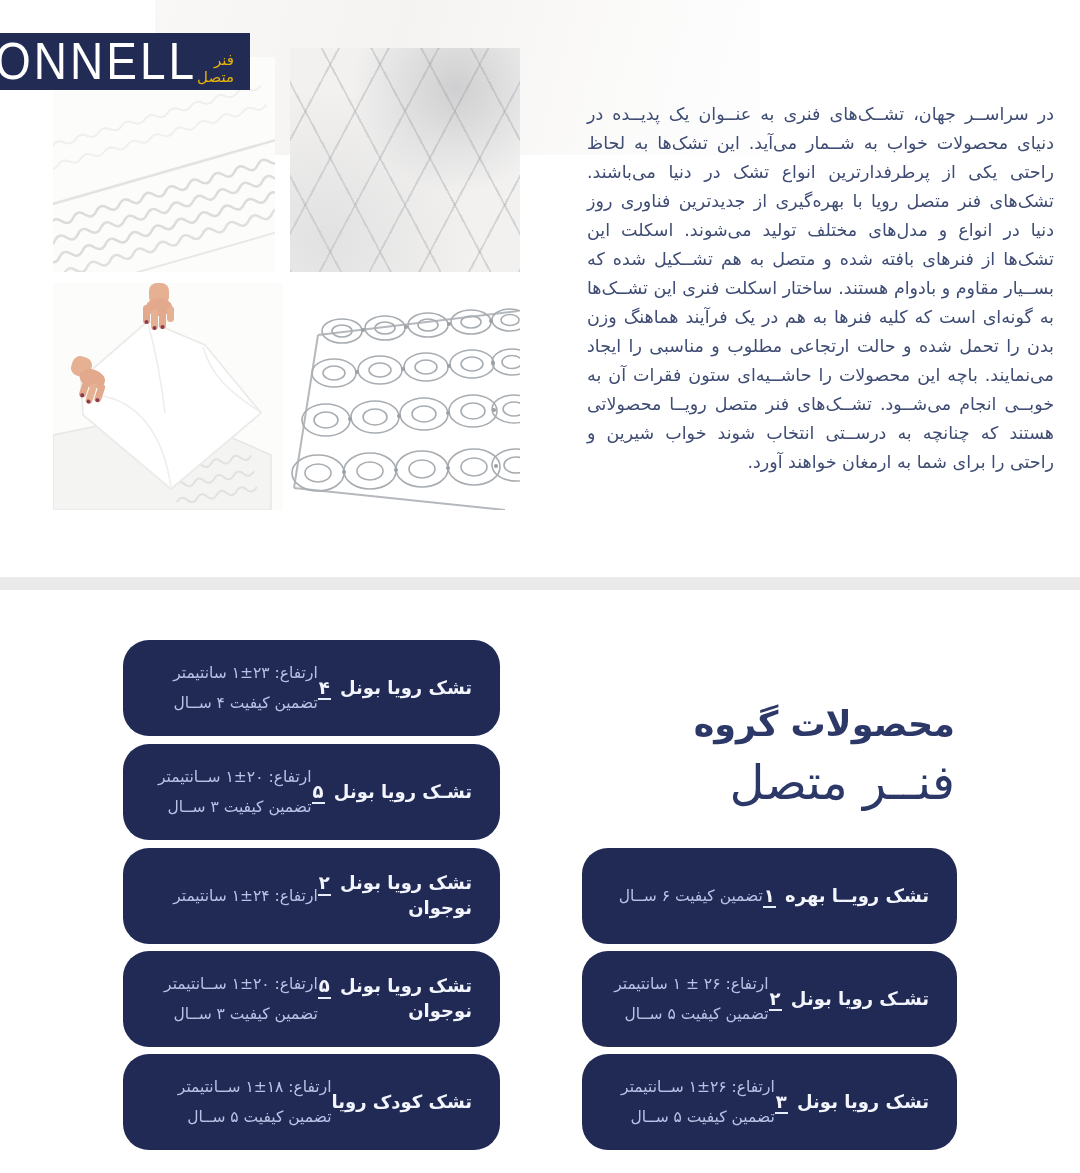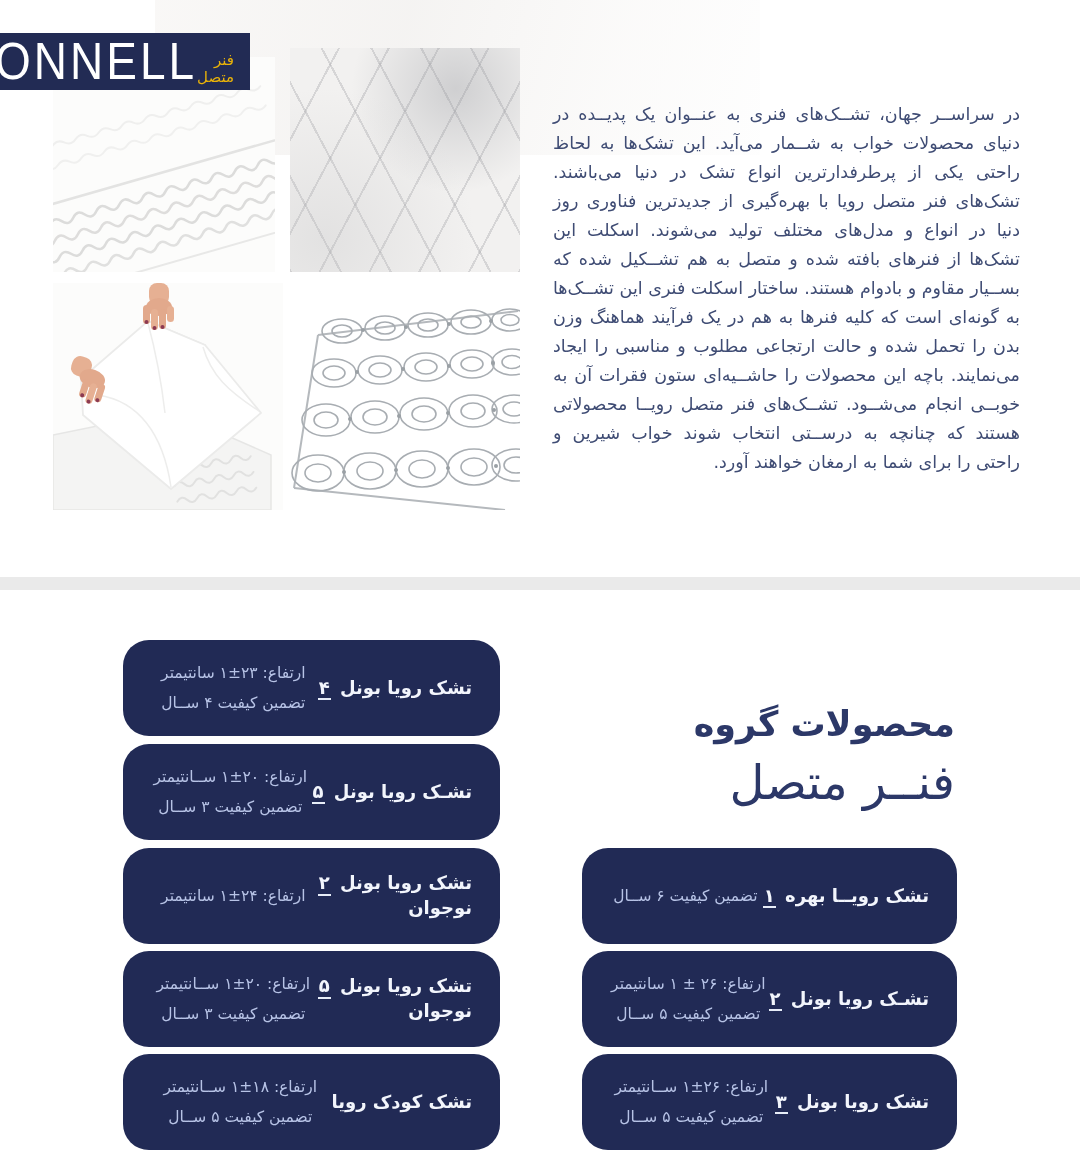--- a/index.html
+++ b/index.html
@@ -36,21 +36,21 @@
     background-image:
       radial-gradient(circle at 72% 18%, rgba(150,152,158,.38), transparent 42%),
       radial-gradient(circle at 15% 85%, rgba(190,190,192,.30), transparent 55%),
       repeating-linear-gradient(62deg, rgba(168,168,172,.38) 0 2px, transparent 2px 44px),
       repeating-linear-gradient(-62deg, rgba(168,168,172,.38) 0 2px, transparent 2px 44px);
   }
   .photo-3{left:53px;top:283px;width:230px;height:227px;}
   .photo-4{left:290px;top:283px;width:230px;height:227px;background:#ffffff;}
   
   .intro{
-    position:absolute;right:60px;top:100px;width:467px;
+    position:absolute;right:26px;top:100px;width:467px;
     direction:rtl;text-align:justify;text-align-last:right;
     font-size:17.5px;line-height:29px;color:#3f4c74;
   }
   
   .divider{position:absolute;left:0;top:577px;width:1080px;height:13px;background:#eaeaea;}
   
   .products-heading{
     position:absolute;right:125px;top:700px;direction:rtl;text-align:right;color:#2c3868;
   }
   .ph-line1{font-size:35px;font-weight:bold;line-height:1.42;}
@@ -64,21 +64,21 @@
   .card.rcol{left:582px;width:375px;}
   .card.lcol{left:123px;}
   .card-title{
     color:#f2f5fc;font-size:18px;font-weight:bold;text-align:right;line-height:1.35;
     white-space:nowrap;
   }
   .num{border-bottom:2.5px solid #e7edf8;padding:0 1px 1px;margin-right:3px;display:inline-block;line-height:1.1;}
   .num:empty{display:none;border:none;margin:0;padding:0;}
   .t-sub:empty{display:none;}
   .card-specs{
-    width:196px;text-align:center;direction:rtl;
+    width:196px;text-align:right;direction:rtl;
     color:#b7c3e6;font-size:15.5px;line-height:30px;font-weight:normal;
   }
   svg{display:block;}
 </style>
 </head>
 <body>
 
 <div class="canvas">
 
   <div class="texture"></div>

